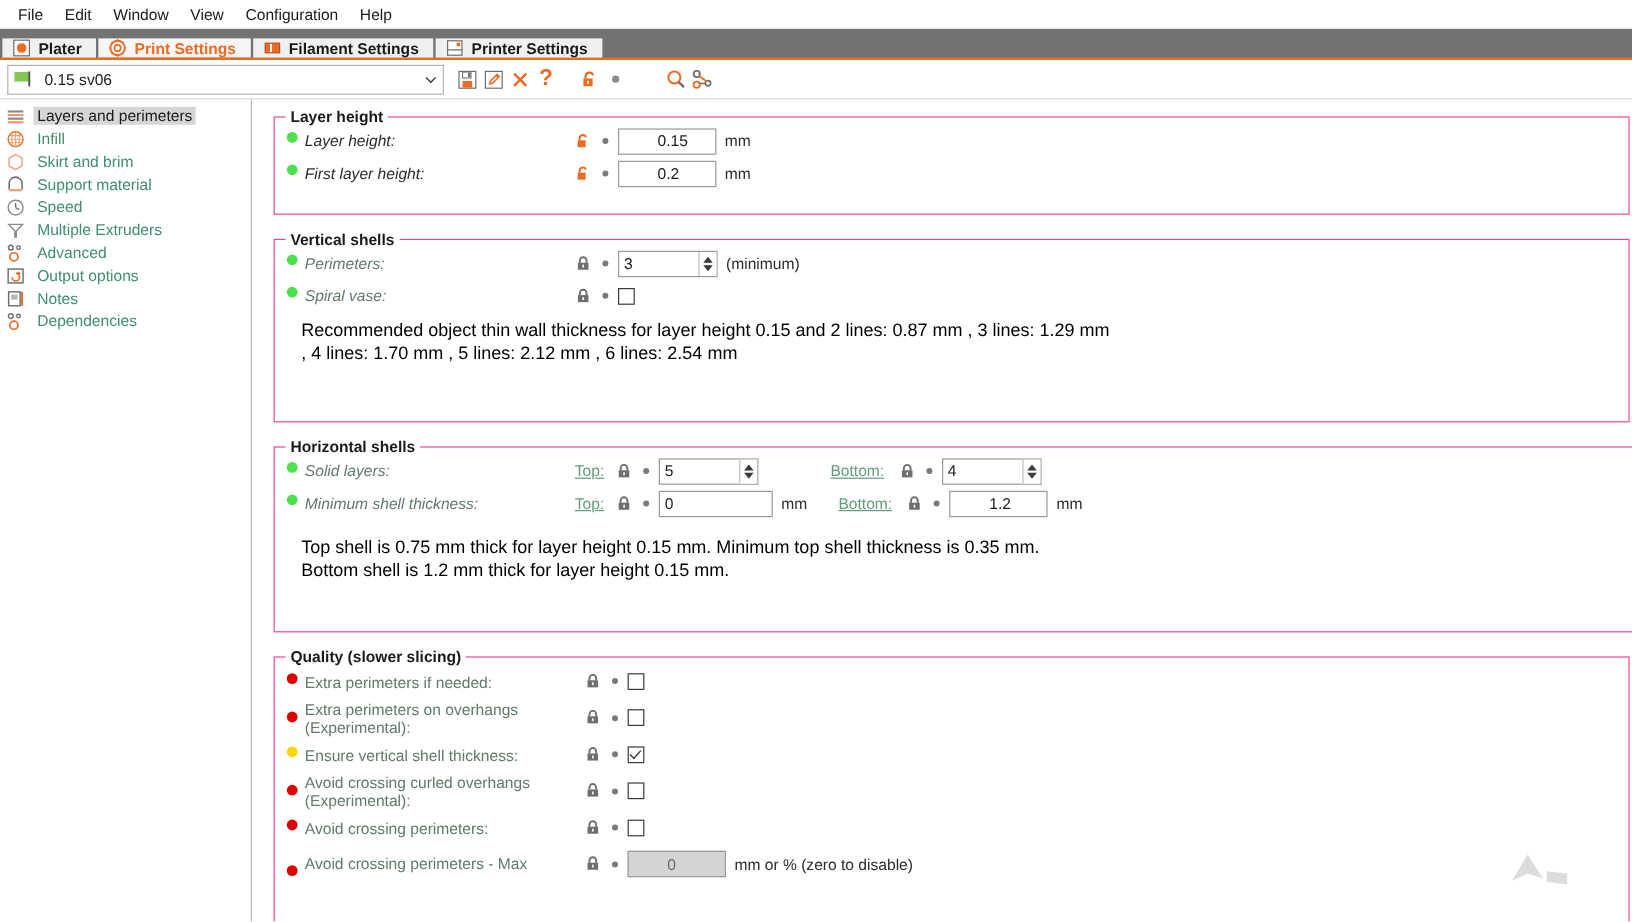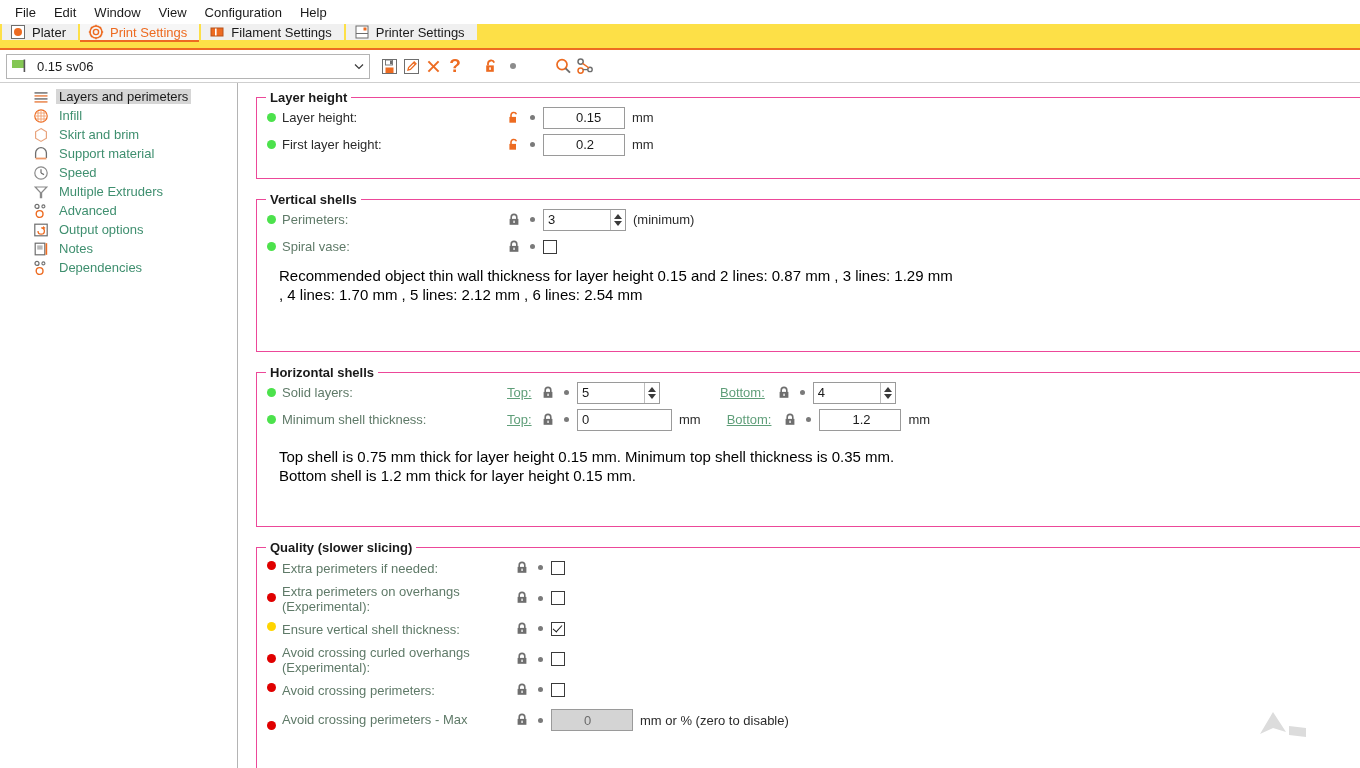--- a/index.html
+++ b/index.html
@@ -26,24 +26,25 @@
     padding: 3px 9px;
     color: #1a1a1a;
     cursor: default;
     white-space: nowrap;
   }
 
   
   #tabbar {
     height: 26px;
     display: flex;
-    align-items: flex-start;
-    background: #fde047;
+    align-items: flex-end;
+    background: #737373;
     border-bottom: 2px solid #ed6b21;
     padding-left: 2px;
+    font-weight: bold;
   }
   .tab {
     display: flex;
     align-items: center;
     gap: 6px;
     padding: 0 12px 0 8px;
     background: #f0f0f0;
     margin-right: 2px;
     color: #1a1a1a;
     font-size: 13px;
@@ -103,21 +104,20 @@
     font-weight: bold;
     line-height: 1;
     padding-bottom: 2px;
   }
   .greydot { width: 6px; height: 6px; border-radius: 50%; background: #8c8c8c; }
 
   
   #body-split {
     display: flex;
     height: calc(768px - 24px - 26px - 33px);
-    margin-left: 28px;
   }
 
   
   #sidebar {
     width: 210px;
     flex: 0 0 210px;
     background: #ffffff;
     border-right: 1px solid #b4b4b4;
     padding-top: 4px;
     overflow: hidden;
@@ -192,21 +192,21 @@
   .bullet.yellow { background: #ffd500; }
 
   .opt-label {
     font-size: 13px;
     color: #5f7a68;
     white-space: nowrap;
   }
   .opt-label.dark { color: #2b2b2b; }
   .opt-label.two-line { line-height: 15px; }
 
-  .lab-col    { width: 240px; flex: 0 0 240px; display: flex; align-items: center; }
+  .lab-col    { width: 240px; flex: 0 0 240px; display: flex; align-items: flex-start; font-style: italic; }
   .lab-col-q  { width: 248px; flex: 0 0 248px; display: flex; align-items: flex-start; padding-top: 1px; }
 
   .sublabel {
     font-size: 13px;
     color: #5f9e79;
     width: 34px;
     flex: 0 0 34px;
     text-decoration: underline;
   }
 

